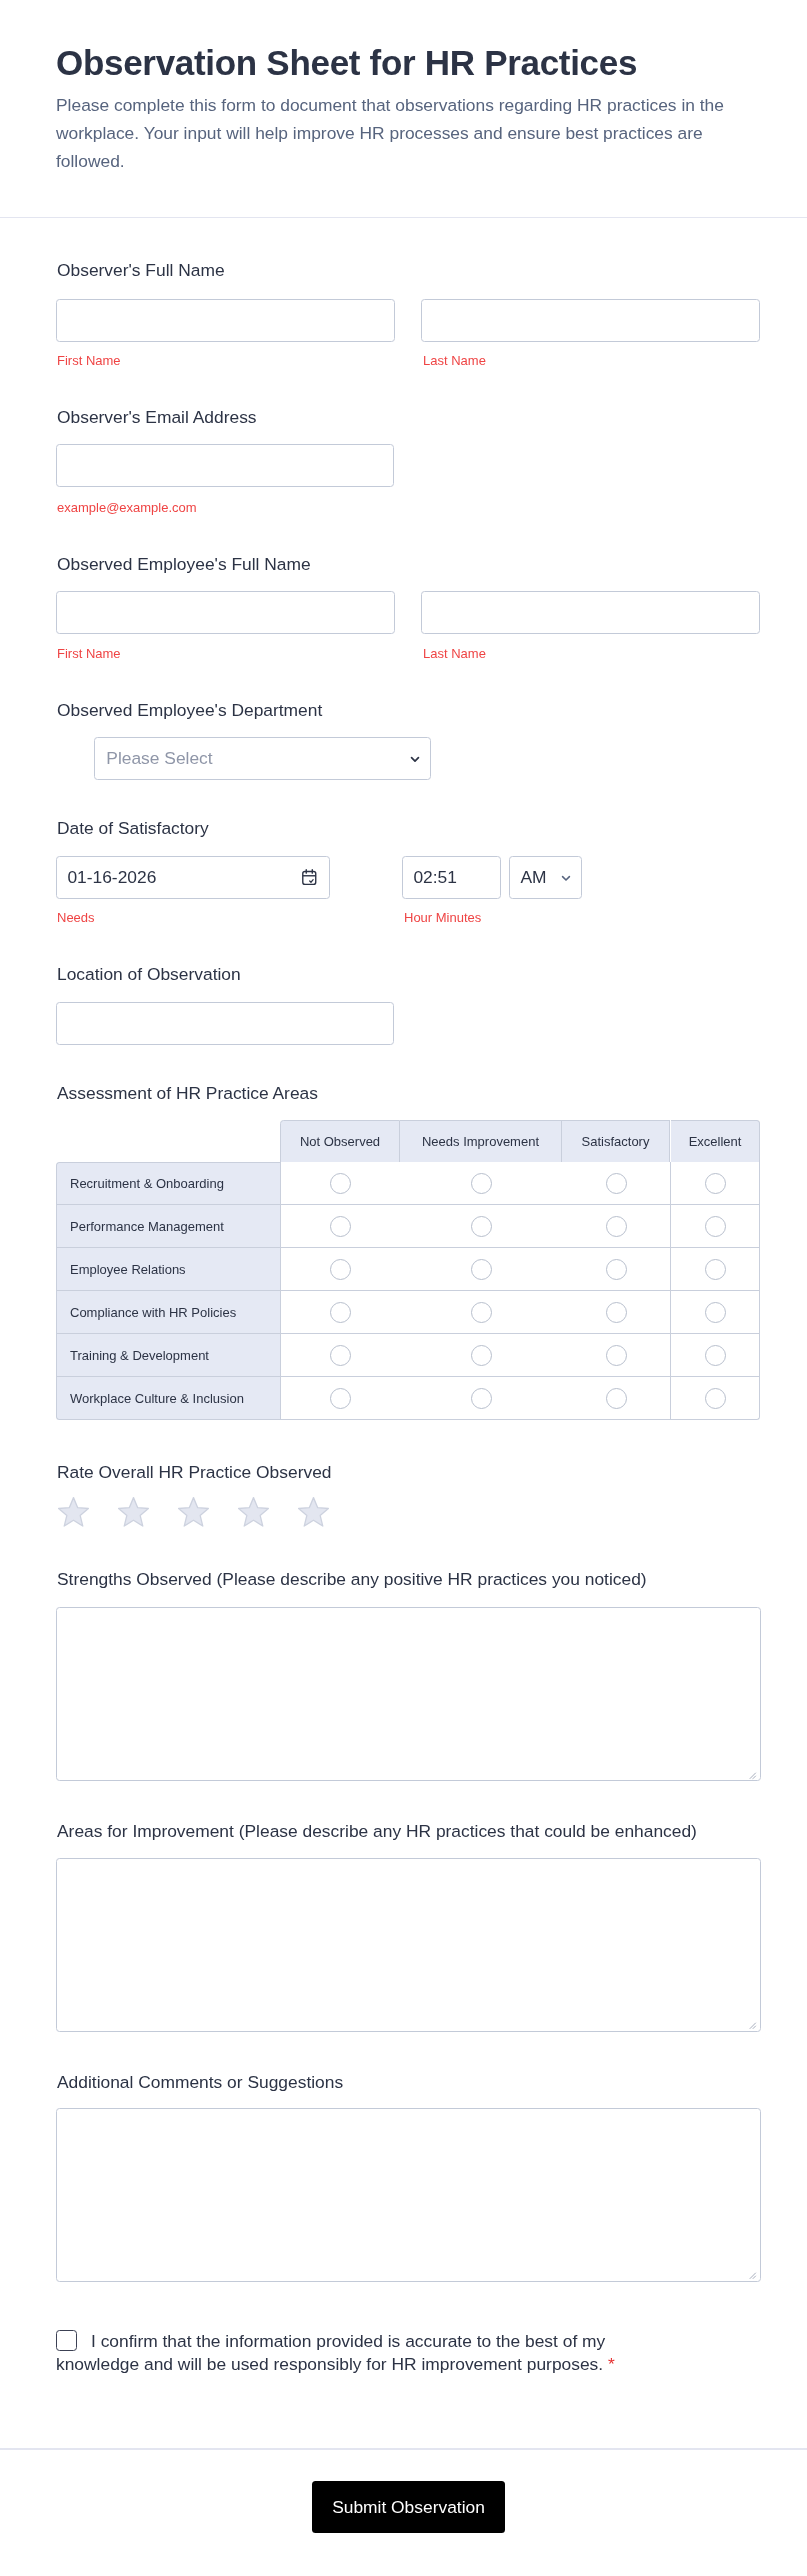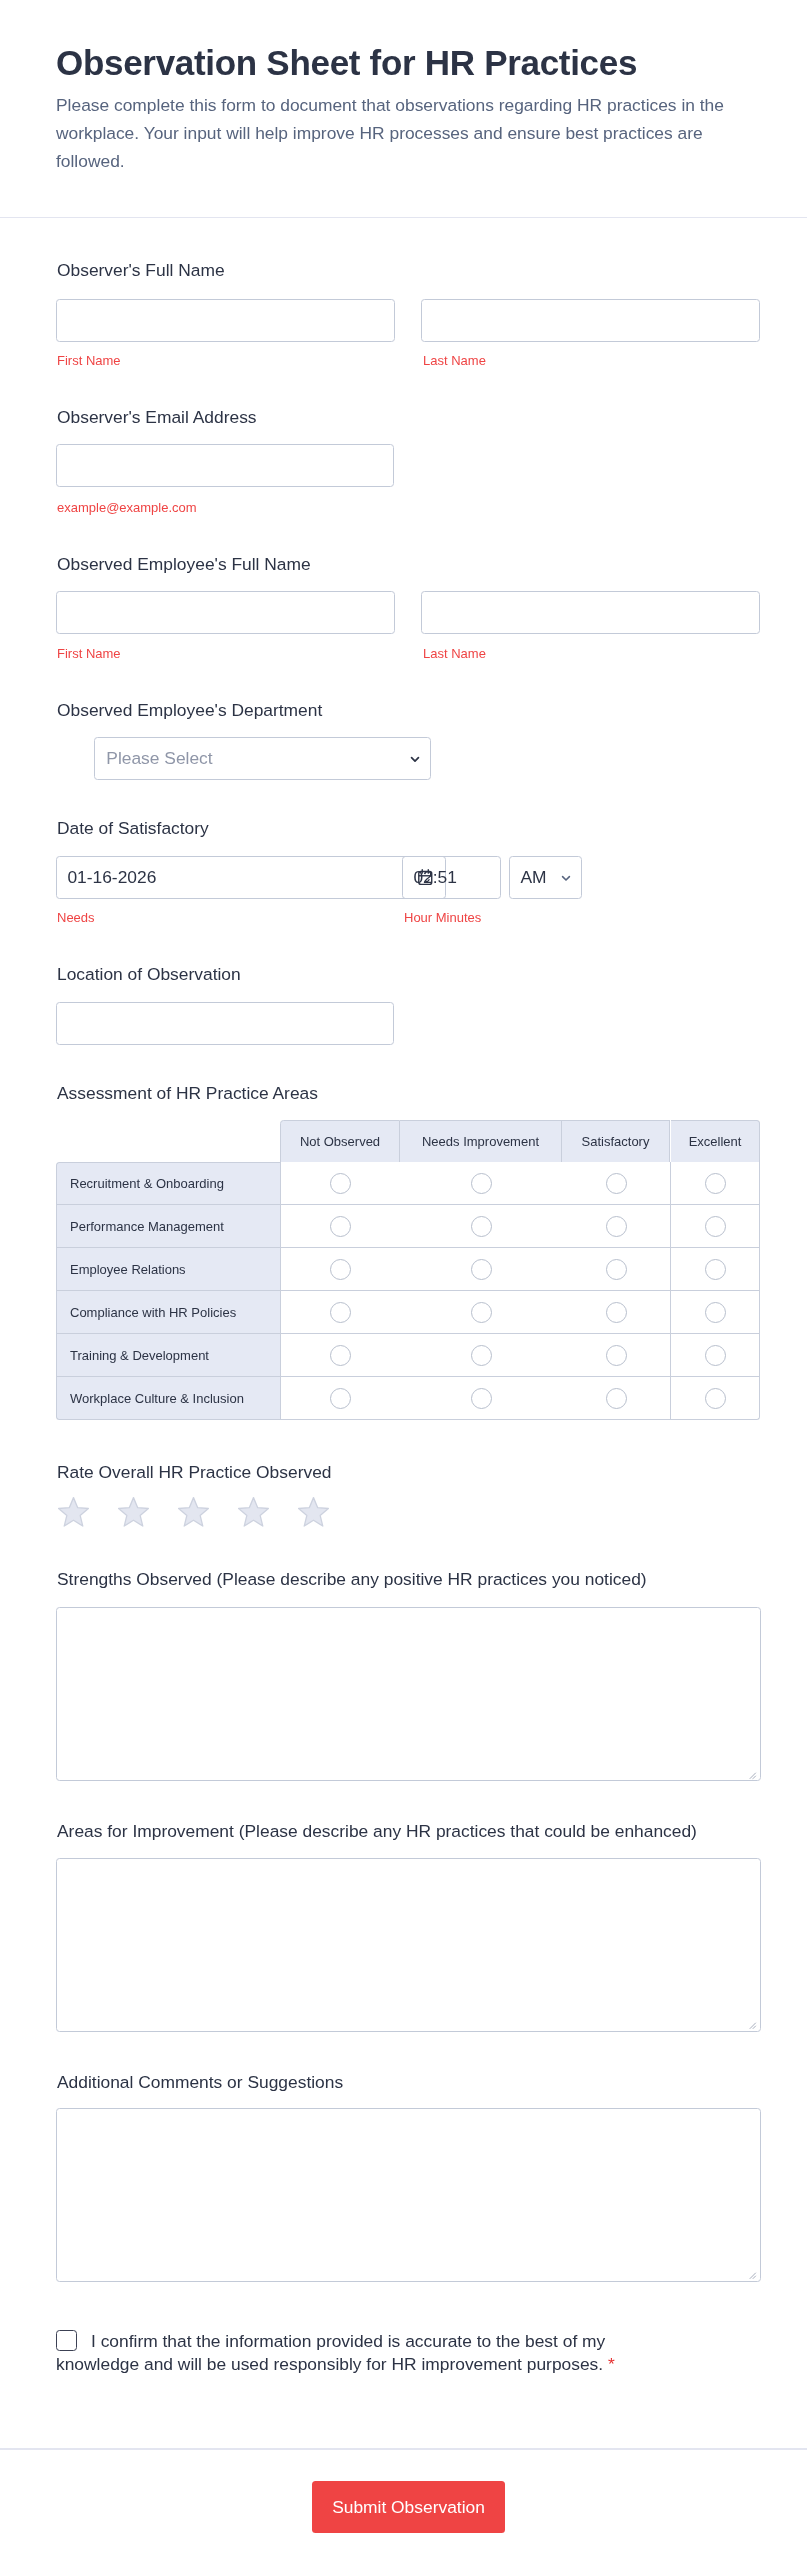--- a/index.html
+++ b/index.html
@@ -20,21 +20,21 @@
       padding: 0 10.4px; outline: none;
     }
     .sublabel { position: absolute; font-size: 13px; color: #ef4444; }
 
     .select-box {
       position: absolute; left: 56px; height: 43px; width: 337px; border: 0.9px solid #c3cad8; border-radius: 3.5px; background: #fff; margin-left: 38px;
     }
     .select-text { position: absolute; left: 11.3px; top: 9.5px; font-size: 17.4px; color: #8f96a8; }
     .chev { position: absolute; }
 
-    .date-box { position: absolute; left: 56px; top: 856px; width: 390px; height: 43px; border: 0.9px solid #c3cad8; border-radius: 3.5px; padding-left: 16px; }
+    .date-box { position: absolute; left: 56px; top: 856px; width: 274px; height: 43px; border: 0.9px solid #c3cad8; border-radius: 3.5px; padding-left: 16px; }
     .date-val { position: absolute; left: 10.4px; top: 9.5px; font-size: 17.4px; color: #2c3345; }
     .cal-icon { position: absolute; right: 10.4px; top: 11.3px; }
     .time-box { position: absolute; left: 402px; top: 856px; width: 99px; height: 43px; border: 0.9px solid #c3cad8; border-radius: 3.5px; text-align: center; }
     .time-val { position: absolute; left: 10.4px; top: 9.5px; font-size: 17.4px; color: #2c3345; }
     .ampm-box { position: absolute; left: 509px; top: 856px; width: 73px; height: 43px; border: 0.9px solid #c3cad8; border-radius: 3.5px; }
     .ampm-val { position: absolute; left: 10.4px; top: 9.5px; font-size: 17.4px; color: #2c3345; }
 
     
     .matrix-head { position: absolute; top: 1120px; height: 43px; background: #e5e9f4; border: 0.9px solid #c9cfdc; display: flex; align-items: center; justify-content: center; font-size: 13px; color: #2c3345; }
     .matrix-rowlabel { position: absolute; left: 56px; width: 241px; height: 43px; background: #e5e9f4; border-left: 0.9px solid #c9cfdc; border-bottom: 0.9px solid #c9cfdc; display: flex; align-items: center; padding-left: 13px; font-size: 13px; color: #2c3345; }
@@ -46,21 +46,21 @@
 
     .textarea { position: absolute; left: 56px; width: 705px; height: 174px; border: 0.9px solid #c3cad8; border-radius: 3.5px; background: #fff; resize: none; outline: none; }
     .resize-grip { position: absolute; }
 
     .checkbox { position: absolute; left: 56px; top: 2330px; width: 21px; height: 21px; border: 1.7px solid #3c4154; border-radius: 3.5px; background: #fff; }
     .consent { position: absolute; left: 56px; top: 2330px; width: 625px; font-size: 17.4px; line-height: 23.4px; color: #2c3345; text-indent: 35px; }
     .req { color: #e52e2e; }
 
     .footer-line { position: absolute; left: 0; top: 2448px; width: 807px; height: 1.7px; background: #e3e5f0; }
     .submit {
-      position: absolute; left: 312px; top: 2481px; width: 193px; height: 52px; background: #ef4444; color: #fff; border: none; border-radius: 3.5px;
+      position: absolute; left: 312px; top: 2481px; width: 193px; height: 52px; background: #000000; color: #fff; border: none; border-radius: 3.5px;
       font-family: "Liberation Sans", "DejaVu Sans", sans-serif; font-size: 17.4px;
     }
   </style>
 </head>
 <body>
 
 <div class="header">
   <h1 class="title">Observation Sheet for HR Practices</h1>
   <p class="subtitle">Please complete this form to document that observations regarding HR practices in the workplace. Your input will help improve HR processes and ensure best practices are followed.</p>
 </div>

